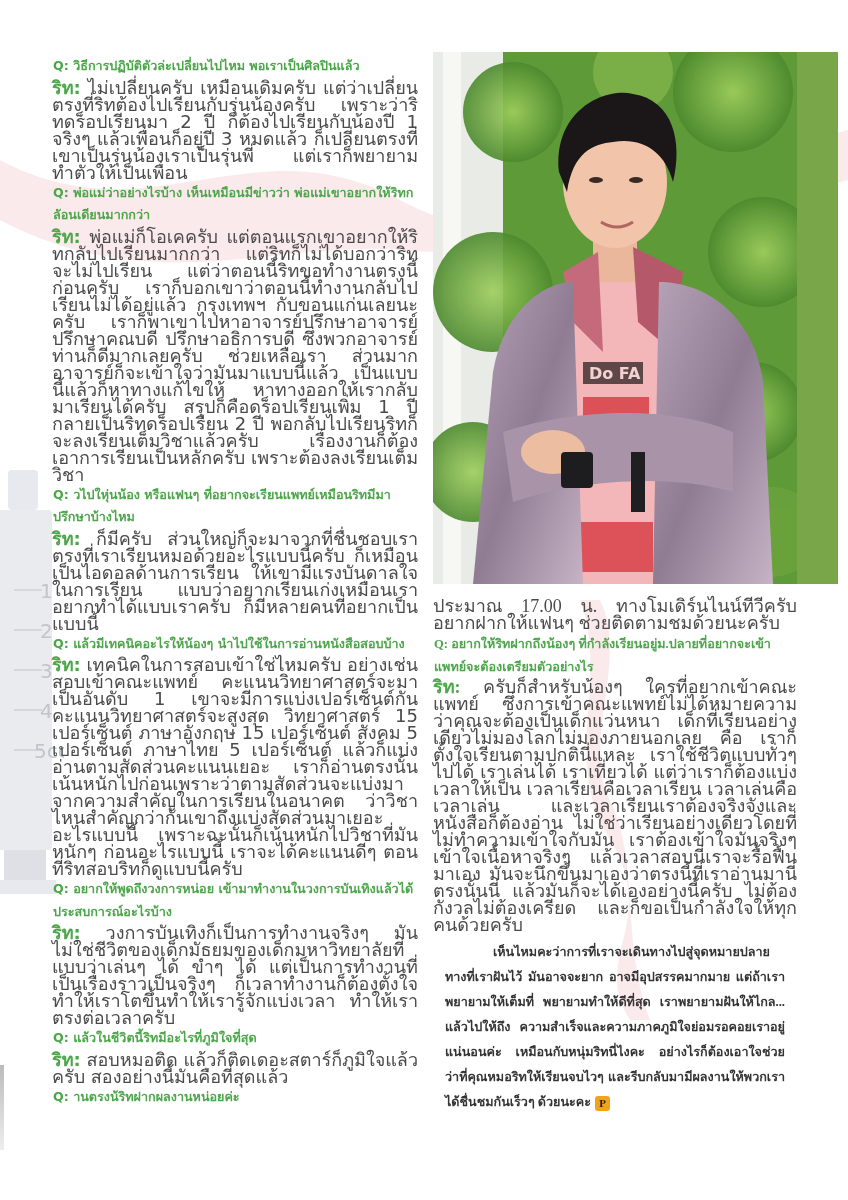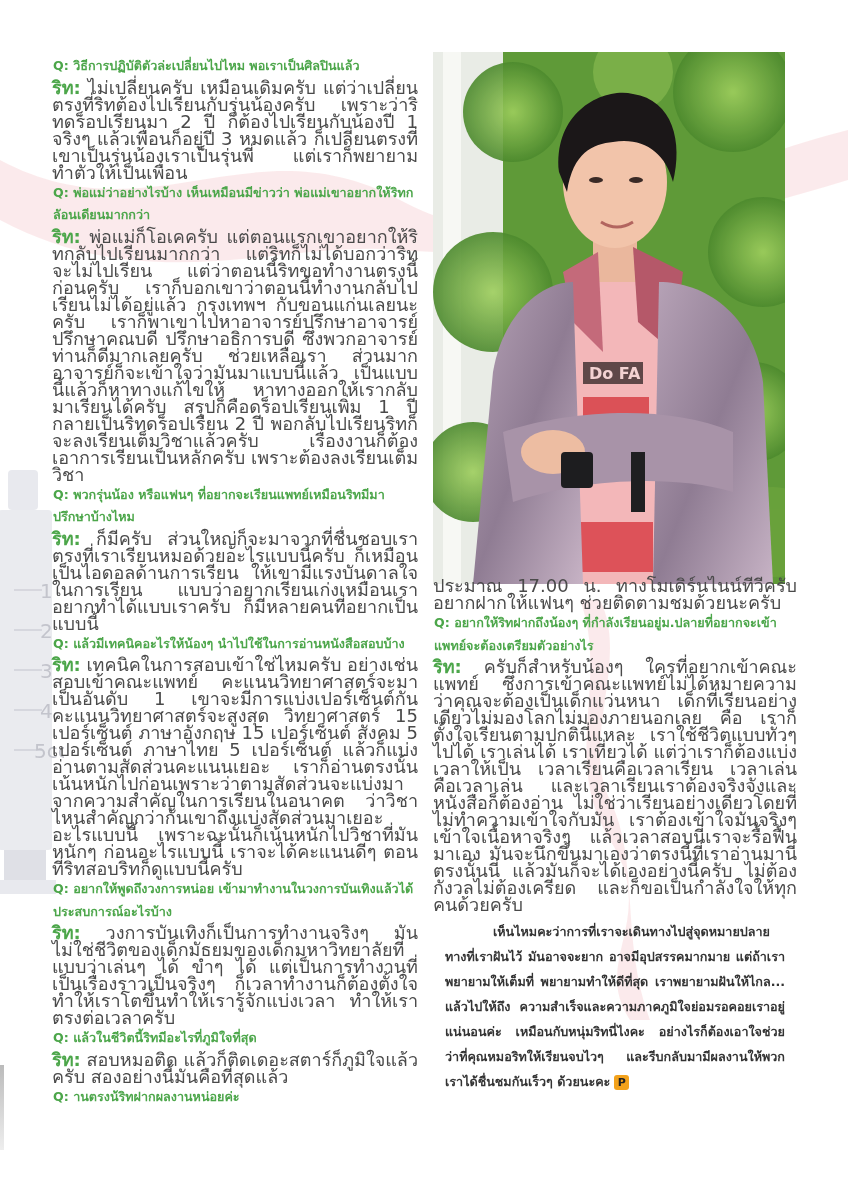--- a/index.html
+++ b/index.html
@@ -20,21 +20,21 @@
     }
     
     .syringe {
       position: absolute; left: -6px; top: 470px; width: 70px; height: 600px;
       pointer-events: none;
     }
     .col-left {
       position: absolute; left: 52px; top: 54px; width: 366px;
     }
     .col-right {
-      position: absolute; left: 433px; top: 577px; width: 364px;
+      position: absolute; left: 433px; top: 598px; width: 364px; font-family: Liberation Serif, serif;
     }
     .para {
       font-size: 18px; line-height: 17px; text-align: justify;
       color: #4a4a4a; margin: 0;
     }
     .q {
       font-size: 12.6px; line-height: 22.5px; font-weight: bold;
       color: #4ca64a; margin: 1px;
     }
     .speaker {
@@ -45,21 +45,21 @@
       color: #333; text-align: justify; margin: 12px; margin-top: 6px;
     }
     .closing .indent { display: inline-block; width: 48px; }
     .badge {
       display: inline-block; width: 15px; height: 15px; border-radius: 3px;
       background: #f3a21c; color: #222; font-size: 11px; font-weight: bold;
       line-height: 15px; text-align: center; vertical-align: middle;
       margin-left: 4px;
     }
     .photo {
-      position: absolute; left: 433px; top: 52px; width: 352px; height: 532px;
+      position: absolute; left: 433px; top: 52px; width: 405px; height: 532px;
       overflow: hidden; background: #7aa64a;
     }
     .photo svg { display: block; }
     .left-edge-mark {
       position: absolute; left: 0; top: 1065px; width: 4px; height: 85px;
       background: linear-gradient(#bbb, #eee);
     }
   </style>
 </head>
 <body>
@@ -91,21 +91,21 @@
     <text x="40" y="288">5cc</text>
   </g>
 </svg>
 <div class="left-edge-mark"></div>
 
 <div class="col-left">
   <p class="q"><span>Q:</span> <span>วิธีการปฏิบัติตัวล่ะเปลี่ยนไปไหม พอเราเป็นศิลปินแล้ว</span></p>
   <p class="para"><span class="speaker">ริท:</span> <span>ไม่เปลี่ยนครับ เหมือนเดิมครับ แต่ว่าเปลี่ยนตรงที่ริทต้องไปเรียนกับรุ่นน้องครับ เพราะว่าริทดร็อปเรียนมา 2 ปี ก็ต้องไปเรียนกับน้องปี 1 จริงๆ แล้วเพื่อนก็อยู่ปี 3 หมดแล้ว ก็เปลี่ยนตรงที่เขาเป็นรุ่นน้องเราเป็นรุ่นพี่ แต่เราก็พยายามทำตัวให้เป็นเพื่อน</span></p>
   <p class="q"><span>Q:</span> <span>พ่อแม่ว่าอย่างไรบ้าง เห็นเหมือนมีข่าวว่า พ่อแม่เขาอยากให้ริทกลัอนเดียนมากกว่า</span></p>
   <p class="para"><span class="speaker">ริท:</span> <span>พ่อแม่ก็โอเคครับ แต่ตอนแรกเขาอยากให้ริทกลับไปเรียนมากกว่า แต่ริทก็ไม่ได้บอกว่าริทจะไม่ไปเรียน แต่ว่าตอนนี้ริทขอทำงานตรงนี้ก่อนครับ เราก็บอกเขาว่าตอนนี้ทำงานกลับไปเรียนไม่ได้อยู่แล้ว กรุงเทพฯ กับขอนแก่นเลยนะครับ เราก็พาเขาไปหาอาจารย์ปรึกษาอาจารย์ ปรึกษาคณบดี ปรึกษาอธิการบดี ซึ่งพวกอาจารย์ท่านก็ดีมากเลยครับ ช่วยเหลือเรา ส่วนมากอาจารย์ก็จะเข้าใจว่ามันมาแบบนี้แล้ว เป็นแบบนี้แล้วก็หาทางแก้ไขให้ หาทางออกให้เรากลับมาเรียนได้ครับ สรุปก็คือดร็อปเรียนเพิ่ม 1 ปี กลายเป็นริทดร็อปเรียน 2 ปี พอกลับไปเรียนริทก็จะลงเรียนเต็มวิชาแล้วครับ เรื่องงานก็ต้องเอาการเรียนเป็นหลักครับ เพราะต้องลงเรียนเต็มวิชา</span></p>
-  <p class="q"><span>Q:</span> <span>พวกรุ่นน้อง หรือแฟนๆ ที่อยากจะเรียนแพทย์เหมือนริทมีมาปรึกษาบ้างไหม</span></p>
+  <p class="q"><span>Q:</span> <span>วไปใหุ่นน้อง หรือแฟนๆ ที่อยากจะเรียนแพทย์เหมือนริทมีมาปรึกษาบ้างไหม</span></p>
   <p class="para"><span class="speaker">ริท:</span> <span>ก็มีครับ ส่วนใหญ่ก็จะมาจากที่ชื่นชอบเราตรงที่เราเรียนหมอด้วยอะไรแบบนี้ครับ ก็เหมือนเป็นไอดอลด้านการเรียน ให้เขามีแรงบันดาลใจในการเรียน แบบว่าอยากเรียนเก่งเหมือนเราอยากทำได้แบบเราครับ ก็มีหลายคนที่อยากเป็นแบบนี้</span></p>
   <p class="q"><span>Q:</span> <span>แล้วมีเทคนิคอะไรให้น้องๆ นำไปใช้ในการอ่านหนังสือสอบบ้าง</span></p>
   <p class="para"><span class="speaker">ริท:</span> <span>เทคนิคในการสอบเข้าใช่ไหมครับ อย่างเช่น สอบเข้าคณะแพทย์ คะแนนวิทยาศาสตร์จะมาเป็นอันดับ 1 เขาจะมีการแบ่งเปอร์เซ็นต์กัน คะแนนวิทยาศาสตร์จะสูงสุด วิทยาศาสตร์ 15 เปอร์เซ็นต์ ภาษาอังกฤษ 15 เปอร์เซ็นต์ สังคม 5 เปอร์เซ็นต์ ภาษาไทย 5 เปอร์เซ็นต์ แล้วก็แบ่งอ่านตามสัดส่วนคะแนนเยอะ เราก็อ่านตรงนั้นเน้นหนักไปก่อนเพราะว่าตามสัดส่วนจะแบ่งมาจากความสำคัญในการเรียนในอนาคต ว่าวิชาไหนสำคัญกว่ากันเขาถึงแบ่งสัดส่วนมาเยอะอะไรแบบนี้ เพราะฉะนั้นก็เน้นหนักไปวิชาที่มันหนักๆ ก่อนอะไรแบบนี้ เราจะได้คะแนนดีๆ ตอนที่ริทสอบริทก็ดูแบบนี้ครับ</span></p>
   <p class="q"><span>Q:</span> <span>อยากให้พูดถึงวงการหน่อย เข้ามาทำงานในวงการบันเทิงแล้วได้ประสบการณ์อะไรบ้าง</span></p>
   <p class="para"><span class="speaker">ริท:</span> <span>วงการบันเทิงก็เป็นการทำงานจริงๆ มันไม่ใช่ชีวิตของเด็กมัธยมของเด็กมหาวิทยาลัยที่แบบว่าเล่นๆ ได้ ขำๆ ได้ แต่เป็นการทำงานที่เป็นเรื่องราวเป็นจริงๆ ก็เวลาทำงานก็ต้องตั้งใจ ทำให้เราโตขึ้นทำให้เรารู้จักแบ่งเวลา ทำให้เราตรงต่อเวลาครับ</span></p>
   <p class="q"><span>Q:</span> <span>แล้วในชีวิตนี้ริทมีอะไรที่ภูมิใจที่สุด</span></p>
   <p class="para"><span class="speaker">ริท:</span> <span>สอบหมอติด แล้วก็ติดเดอะสตาร์ก็ภูมิใจแล้วครับ สองอย่างนี้มันคือที่สุดแล้ว</span></p>
   <p class="q"><span>Q:</span> <span>านตรงน้ริทฝากผลงานหน่อยค่ะ</span></p>
 </div>
 

